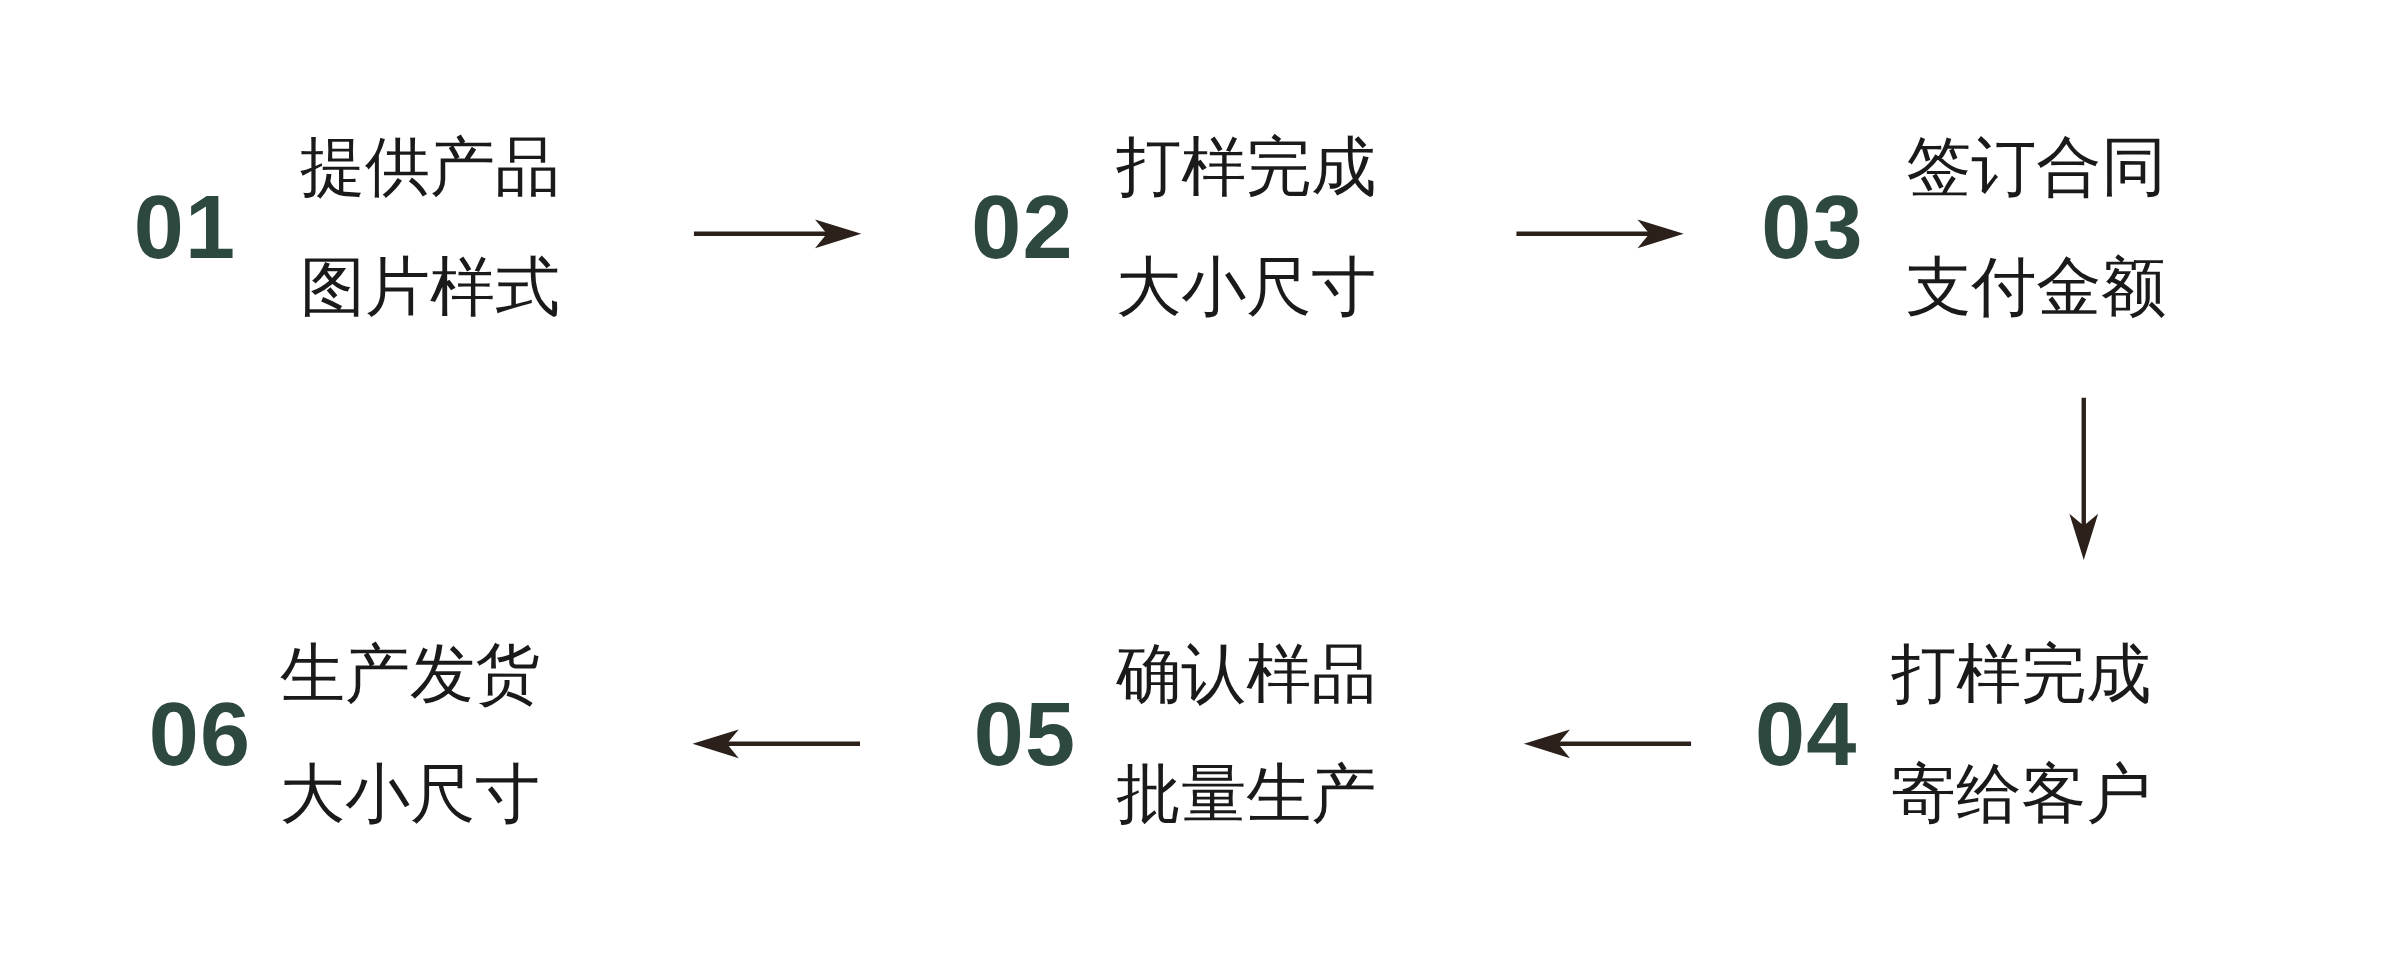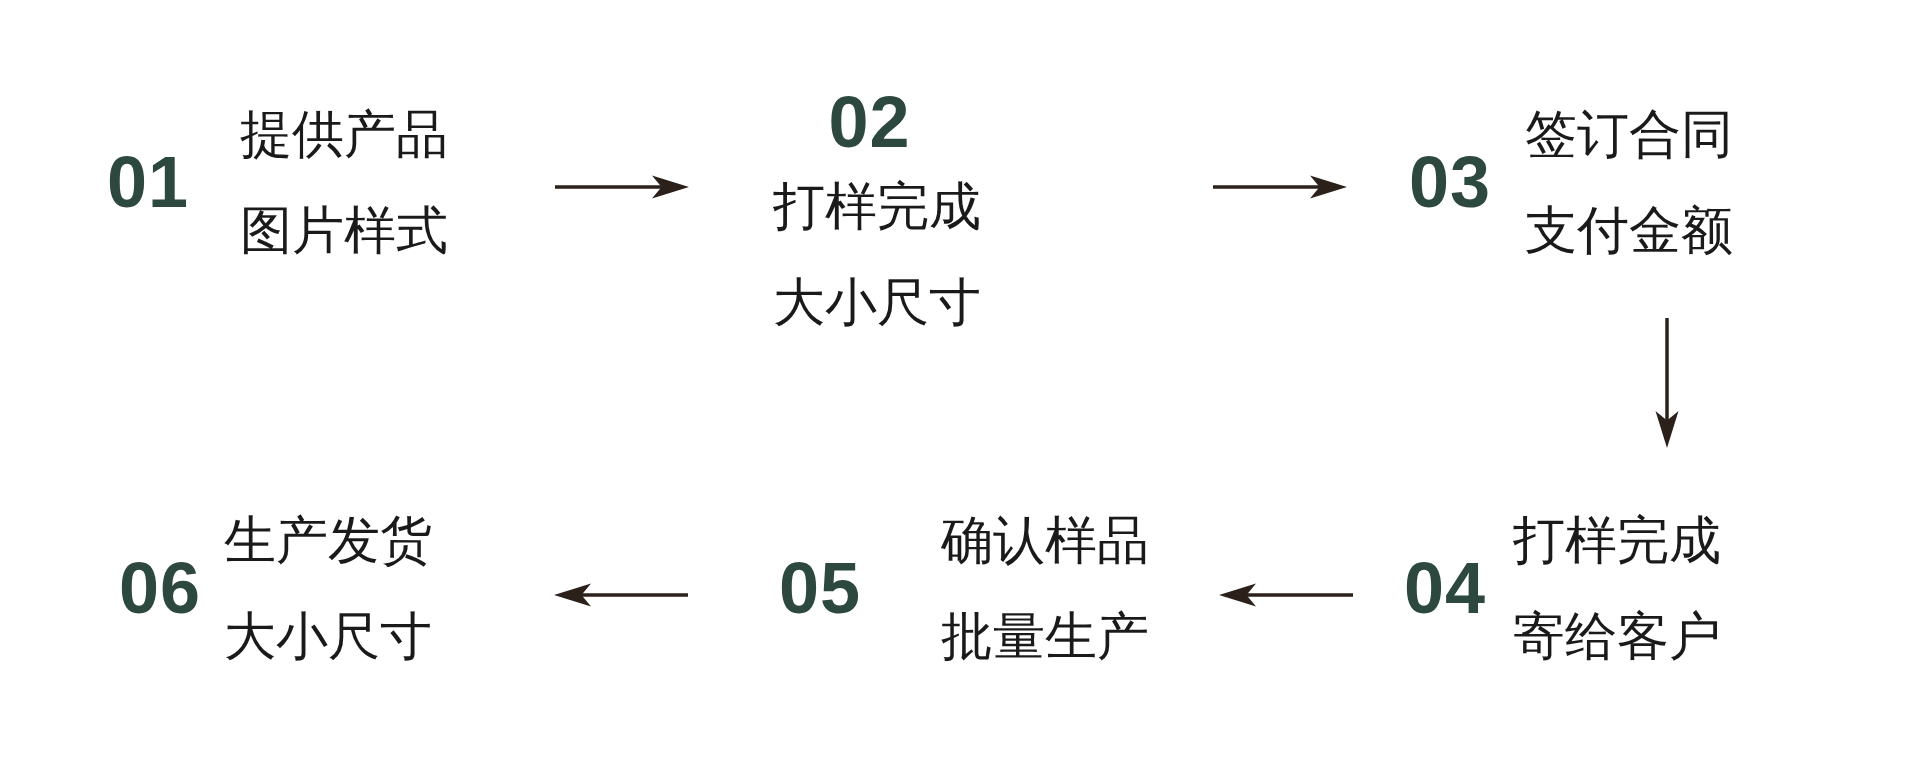--- a/index.html
+++ b/index.html
@@ -39,24 +39,24 @@
   .step .txt {
     font-size: 52px;
     font-weight: 300;
     color: var(--text-color);
     line-height: 96px;
     letter-spacing: 0px;
     white-space: nowrap;
   }
   
   .s1 { left: 88px;   top: 86px;  }  .s1 .txt { margin-left: 32px; }
-  .s2 { left: 758px;  top: 86px; flex-direction: column;  }  .s2 .txt { margin-left: 15px; }
+  .s2 { left: 758px;  top: 86px;  }  .s2 .txt { margin-left: 15px; }
   .s3 { left: 1390px; top: 86px;  }  .s3 .txt { margin-left: 15px; }
   .s4 { left: 1385px; top: 492px; }  .s4 .txt { margin-left: 8px; text-align: right;  }
-  .s5 { left: 760px;  top: 492px; gap: 48px; }  .s5 .txt { margin-left: 13px; }
+  .s5 { left: 760px;  top: 492px; }  .s5 .txt { margin-left: 13px; }
   .s6 { left: 100px;  top: 492px; }  .s6 .txt { margin-left: 4px; }
 
   .arrow {
     position: absolute;
     color: var(--arrow-color);
   }
   .a1 { left: 555px;  top: 172px; }
   .a2 { left: 1213px; top: 172px; }
   .a3 { left: 1652px; top: 318px; }
   .a4 { left: 1219px; top: 580px; }

